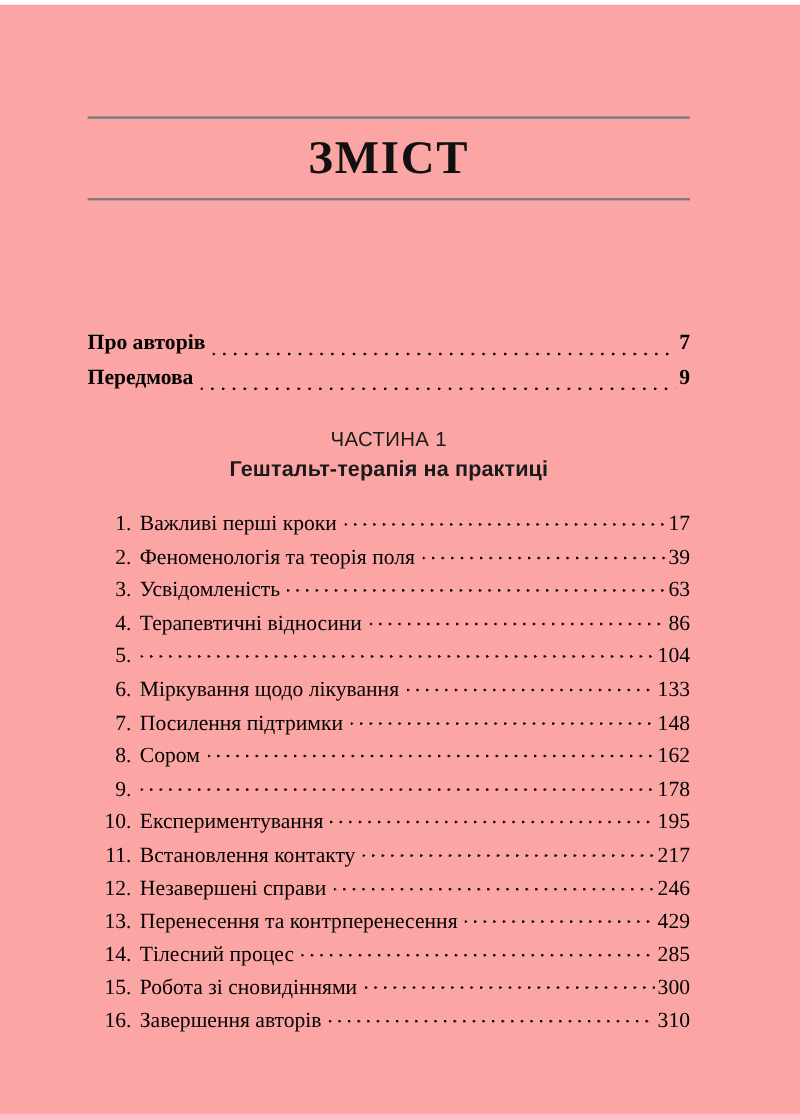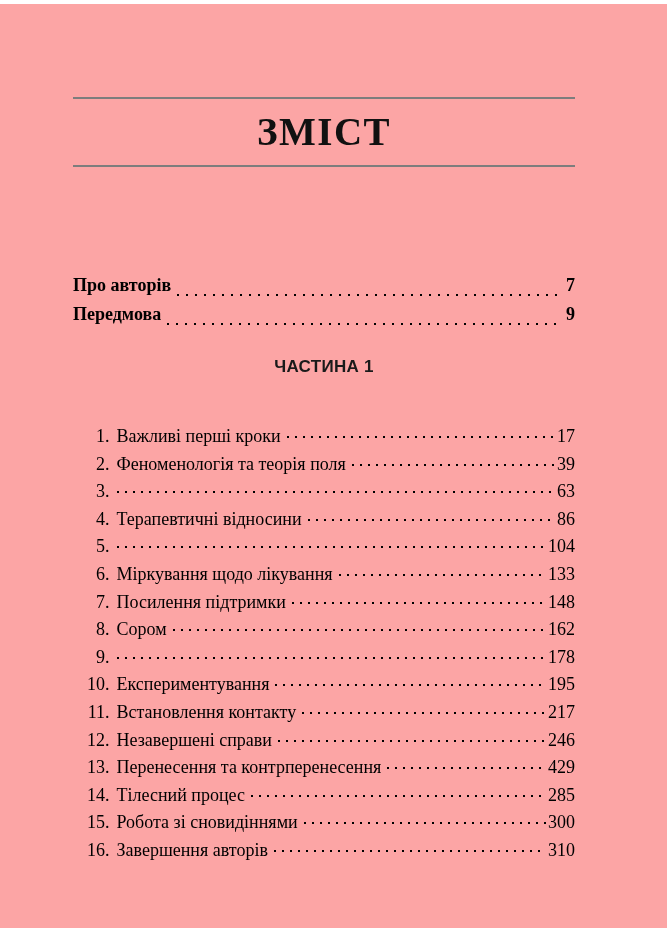--- a/index.html
+++ b/index.html
@@ -105,21 +105,21 @@
     top: 351px;
     width: 502px;
     text-align: center;
     font-family: "Liberation Sans", "DejaVu Sans", sans-serif;
     color: #1a1a1a;
   }
 
   .part-label {
     font-size: 17px;
     line-height: 24px;
-    font-weight: bold;
+    font-weight: normal;
     letter-spacing: 0.3px;
   }
 
   .part-title {
     font-size: 18px;
     line-height: 25px;
     font-weight: bold;
     letter-spacing: 0.1px;
   }
 
@@ -204,20 +204,21 @@
     </div>
     <div class="fm-row">
       <span class="fm-label">Передмова</span>
       <span class="fm-leader"></span>
       <span class="fm-page">9</span>
     </div>
   </div>
 
   <div class="part-heading">
     <div class="part-label">ЧАСТИНА 1</div>
+    <div class="part-title">Гештальт-терапія на практиці</div>
   </div>
 
   <div class="toc-list">
 
     <div class="toc-row">
       <span class="toc-num">1</span>
       <span class="toc-dot">.</span>
       <span class="toc-title">Важливі перші кроки</span>
       <span class="toc-leader"></span>
       <span class="toc-page">17</span>
@@ -227,20 +228,21 @@
       <span class="toc-num">2</span>
       <span class="toc-dot">.</span>
       <span class="toc-title">Феноменологія та теорія поля</span>
       <span class="toc-leader"></span>
       <span class="toc-page">39</span>
     </div>
 
     <div class="toc-row">
       <span class="toc-num">3</span>
       <span class="toc-dot">.</span>
+      <span class="toc-title">Усвідомленість</span>
       <span class="toc-leader"></span>
       <span class="toc-page">63</span>
     </div>
 
     <div class="toc-row">
       <span class="toc-num">4</span>
       <span class="toc-dot">.</span>
       <span class="toc-title">Терапевтичні відносини</span>
       <span class="toc-leader"></span>
       <span class="toc-page">86</span>

